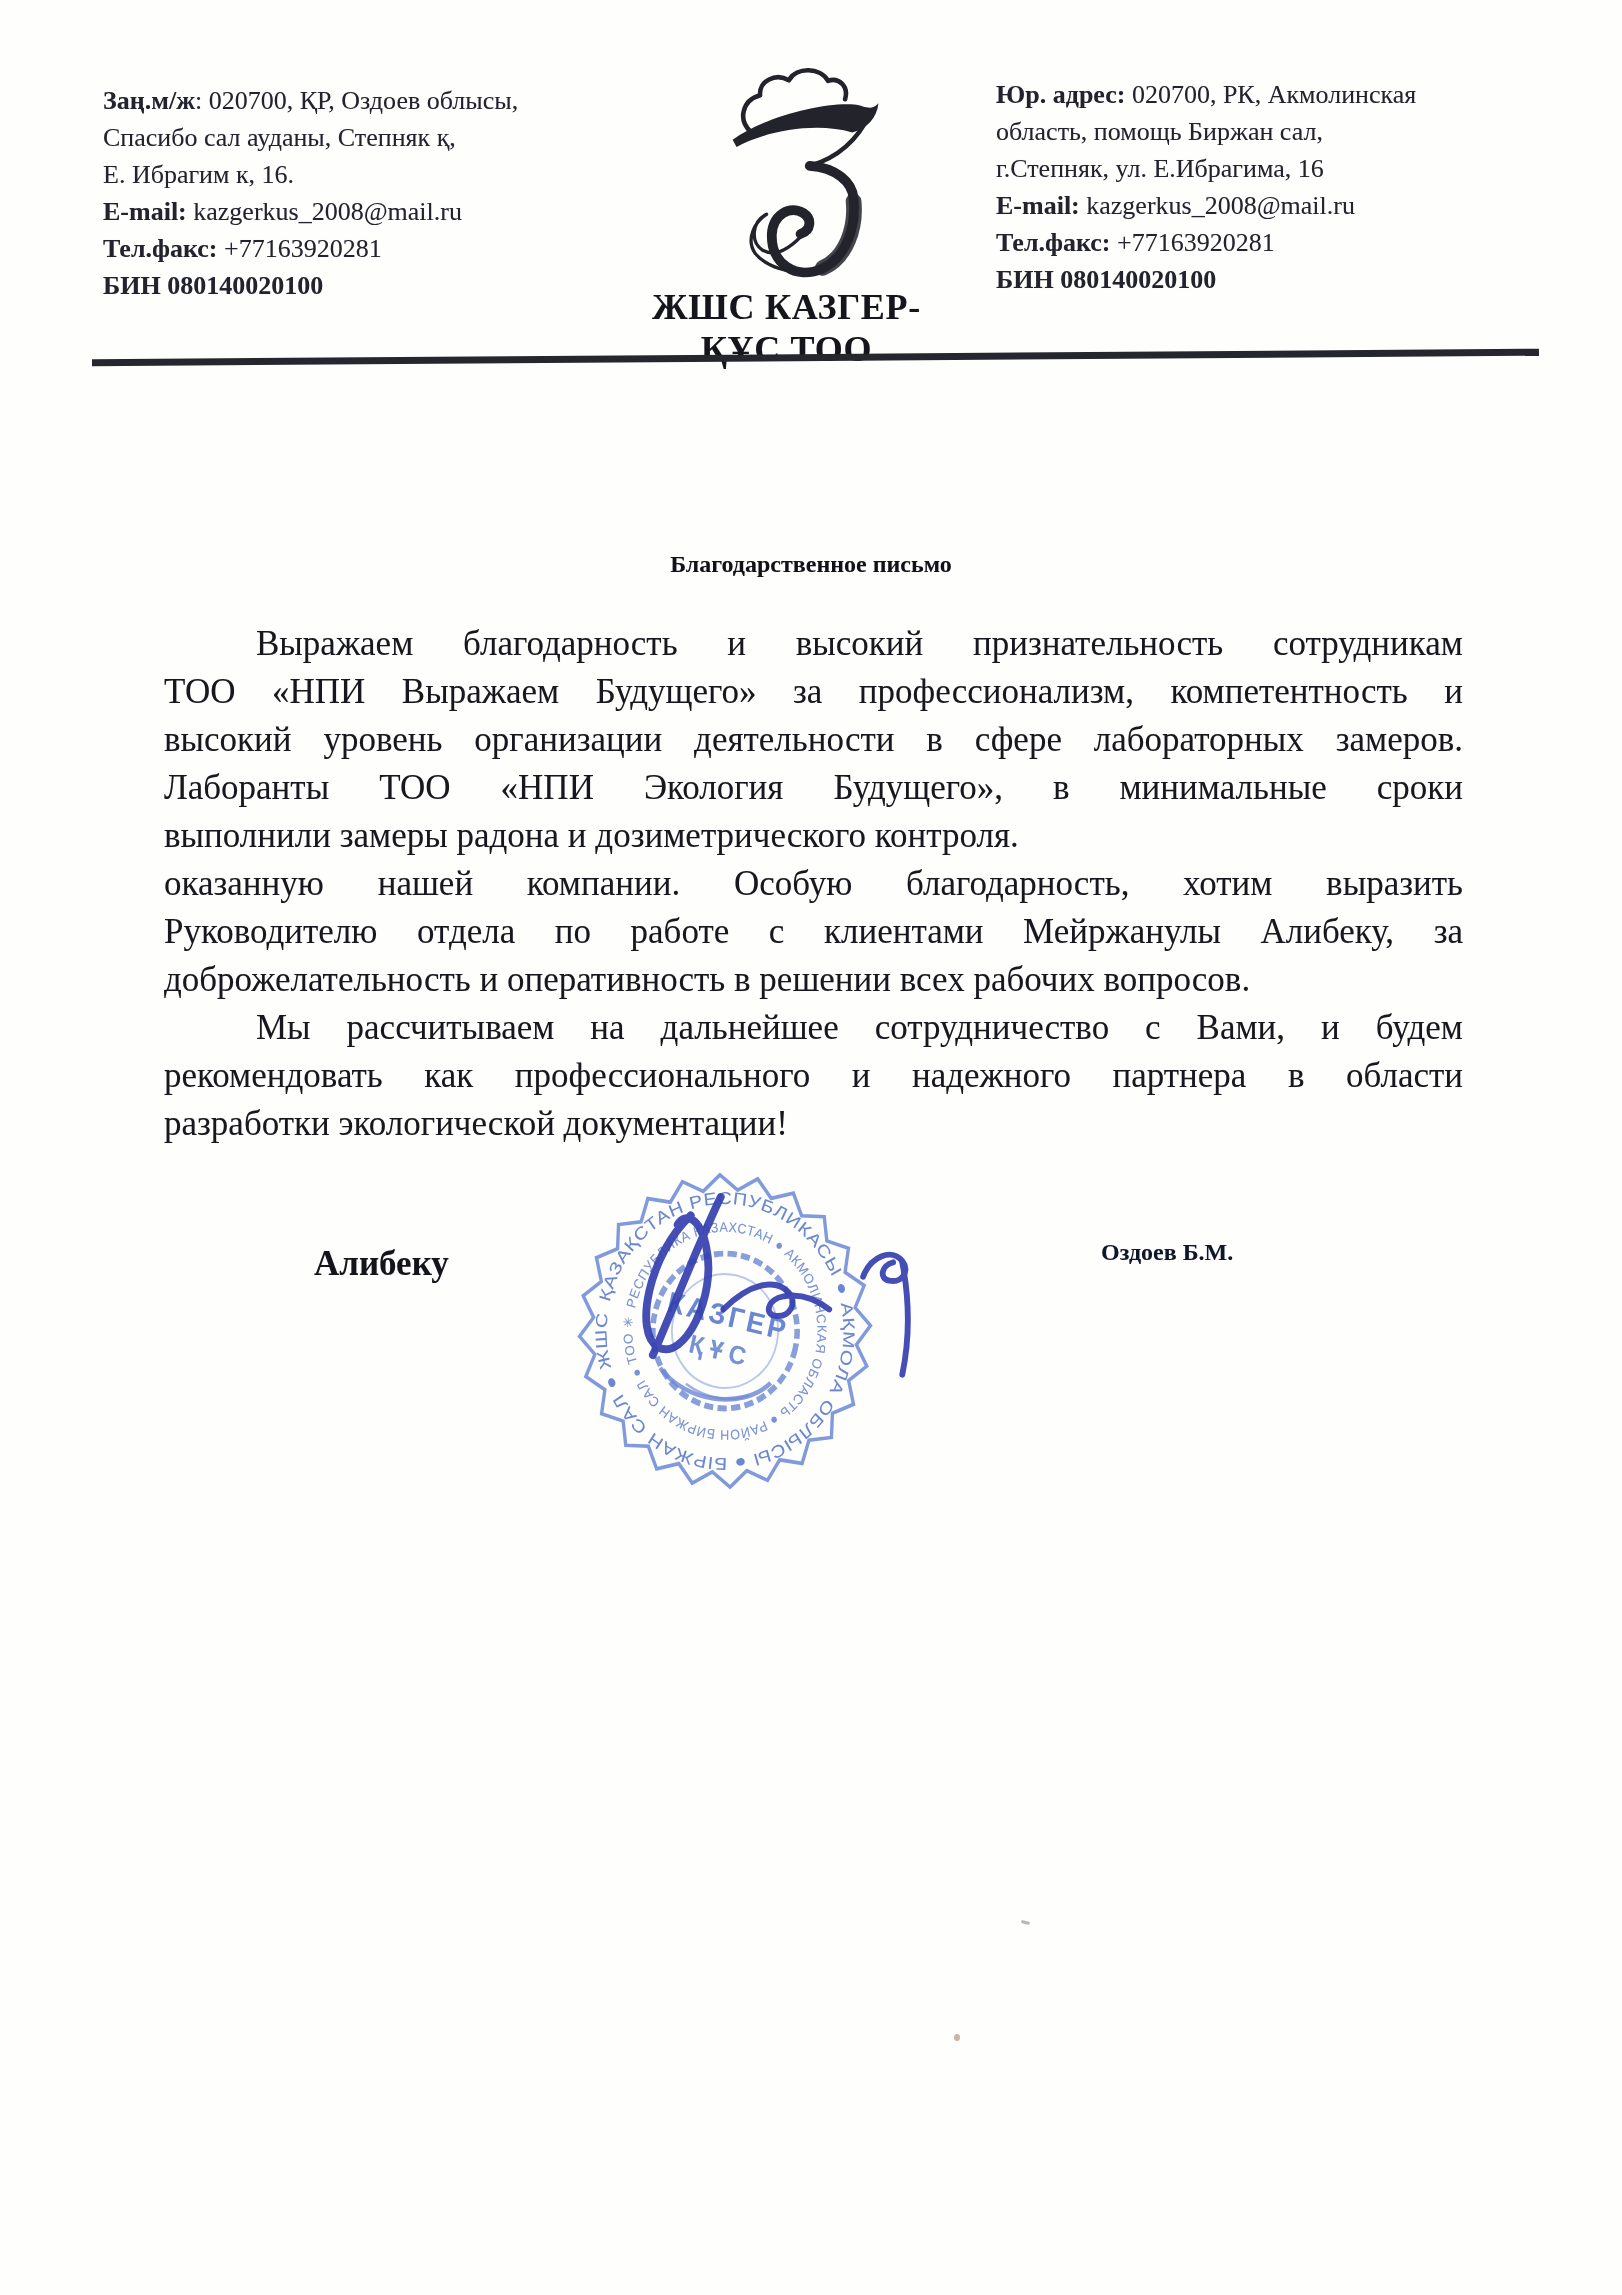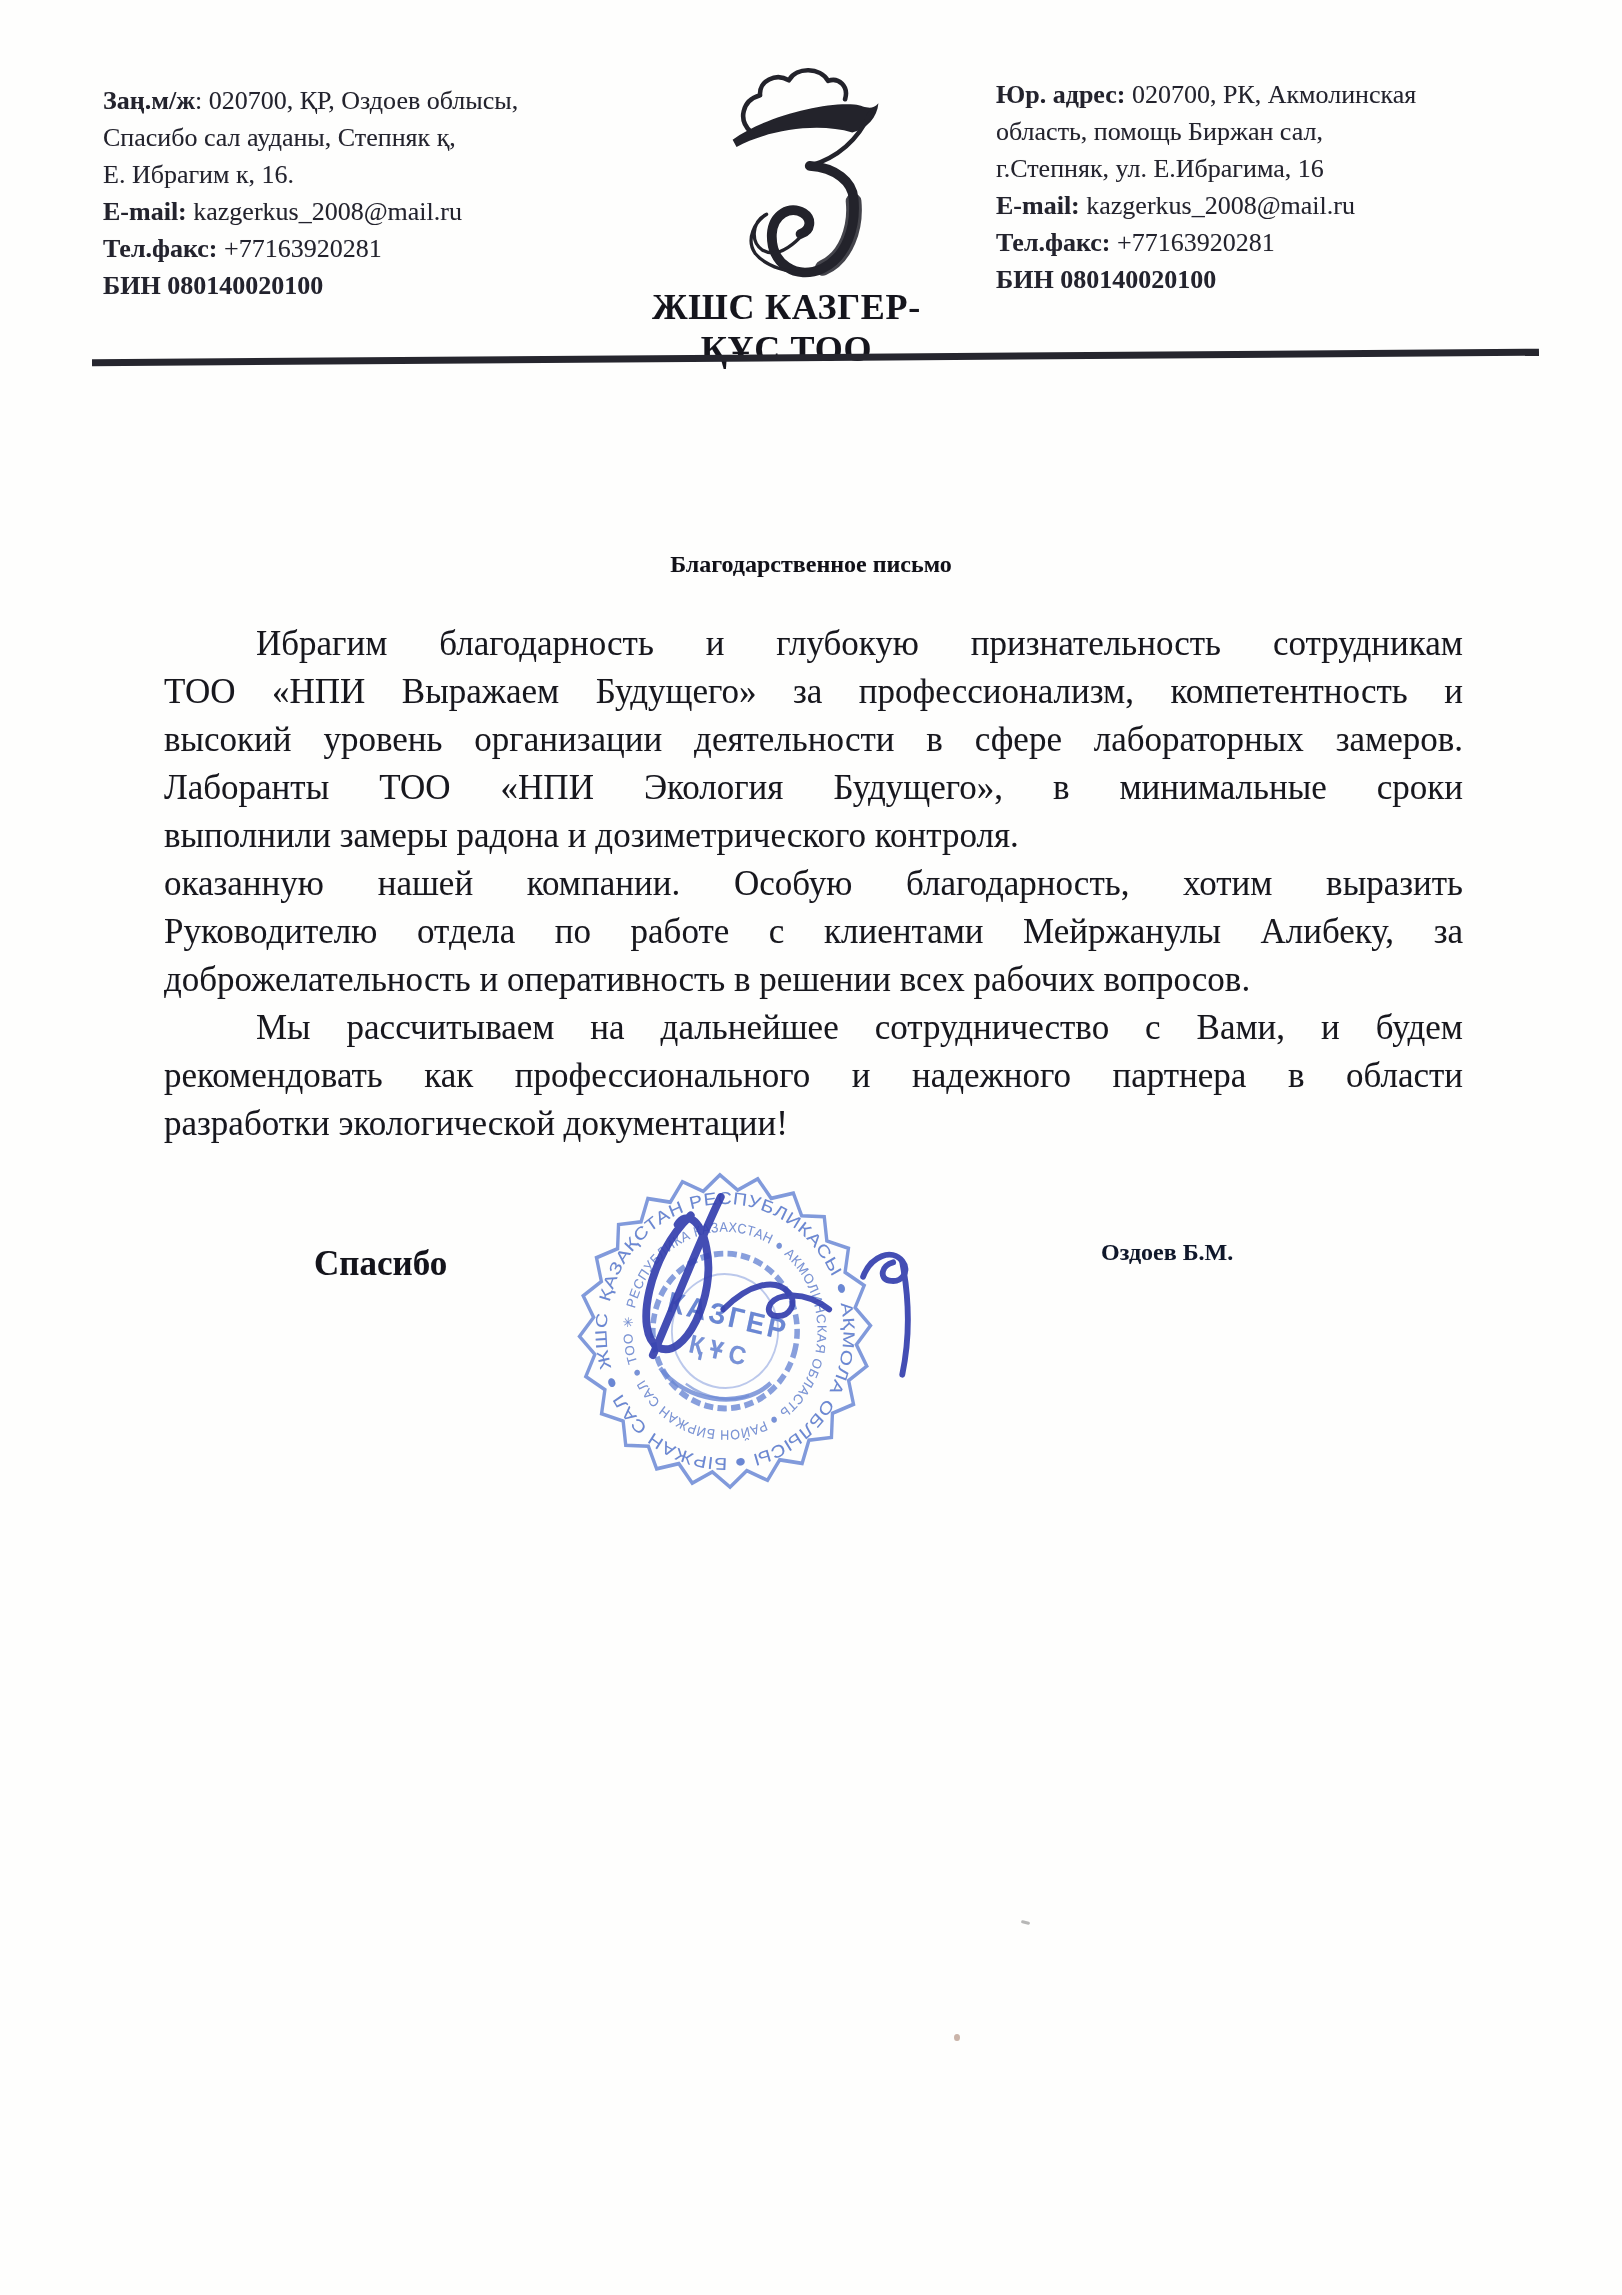--- a/index.html
+++ b/index.html
@@ -82,34 +82,34 @@
       <path d="M140,260 C116,287 94,297 76,287 C57,275 59,243 82,232 C64,243 50,270 64,291 C80,312 118,324 152,320" stroke-width="5"></path>
     </g>
   </svg>
   <div class="logo-caption">ЖШС КАЗГЕР-ҚҰС ТОО</div>
 
   <div class="rule"></div>
 
   <div class="title">Благодарственное письмо</div>
 
   <div class="body-block">
-    <div class="ln just ind">Ибрагим благодарность и глубокую признательность сотрудникам</div>
+    <div class="ln just ind">Выражаем благодарность и высокий признательность сотрудникам</div>
     <div class="ln just">ТОО «НПИ Выражаем Будущего» за профессионализм, компетентность и</div>
     <div class="ln just">высокий уровень организации деятельности в сфере лабораторных замеров.</div>
     <div class="ln just">Лаборанты ТОО «НПИ Экология Будущего», в минимальные сроки</div>
     <div class="ln last">выполнили замеры радона и дозиметрического контроля.</div>
     <div class="ln just">оказанную нашей компании. Особую благодарность, хотим выразить</div>
     <div class="ln just">Руководителю отдела по работе с клиентами Мейржанулы Алибеку, за</div>
     <div class="ln last">доброжелательность и оперативность в решении всех рабочих вопросов.</div>
     <div class="ln just ind">Мы рассчитываем на дальнейшее сотрудничество с Вами, и будем</div>
     <div class="ln just">рекомендовать как профессионального и надежного партнера в области</div>
     <div class="ln last">разработки экологической документации!</div>
   </div>
 
-  <div class="sig-role">Спасибо</div>
+  <div class="sig-role">Алибеку</div>
   <div class="sig-name">Оздоев Б.М.</div>
 
   <svg class="stamp-svg" viewBox="0 0 480 520" preserveAspectRatio="none">
     <defs>
       <path id="ringOuterPath" d="M 240 260 m -192 0 a 192 192 0 1 1 384 0 a 192 192 0 1 1 -384 0"></path>
       <path id="ringInnerPath" d="M 240 260 m -150 0 a 150 150 0 1 1 300 0 a 150 150 0 1 1 -300 0"></path>
     </defs>
     <g transform="rotate(13 240 260)" fill="none" stroke="#5a7bd0">
       <polygon id="scallop" points="476.0,260.0 452.2,287.9 468.0,321.1 437.7,341.9 444.4,378.0 409.8,390.3 406.9,426.9 370.3,429.8 358.0,464.4 321.9,457.7 301.1,488.0 267.9,472.2 240.0,496.0 212.1,472.2 178.9,488.0 158.1,457.7 122.0,464.4 109.7,429.8 73.1,426.9 70.2,390.3 35.6,378.0 42.3,341.9 12.0,321.1 27.8,287.9 4.0,260.0 27.8,232.1 12.0,198.9 42.3,178.1 35.6,142.0 70.2,129.7 73.1,93.1 109.7,90.2 122.0,55.6 158.1,62.3 178.9,32.0 212.1,47.8 240.0,24.0 267.9,47.8 301.1,32.0 321.9,62.3 358.0,55.6 370.3,90.2 406.9,93.1 409.8,129.7 444.4,142.0 437.7,178.1 468.0,198.9 452.2,232.1" stroke-width="5.5" opacity=".85"></polygon>
       <circle cx="240" cy="260" r="117" stroke-width="9" stroke-dasharray="15 7" opacity=".8"></circle>

